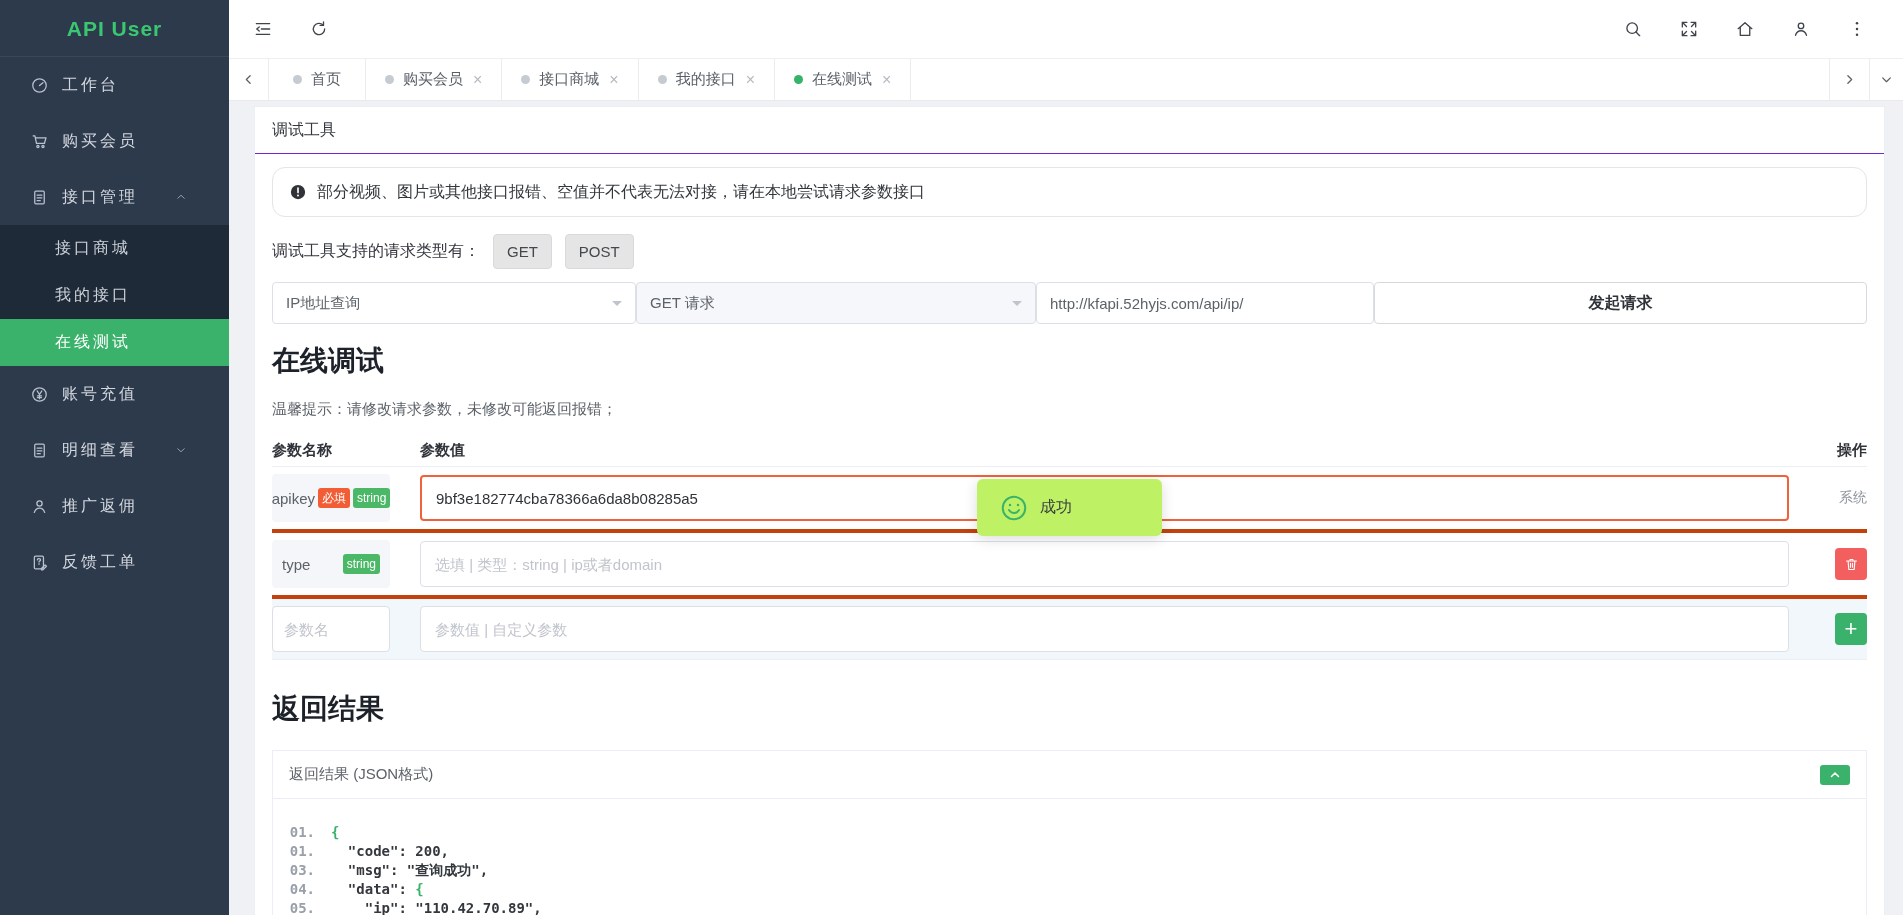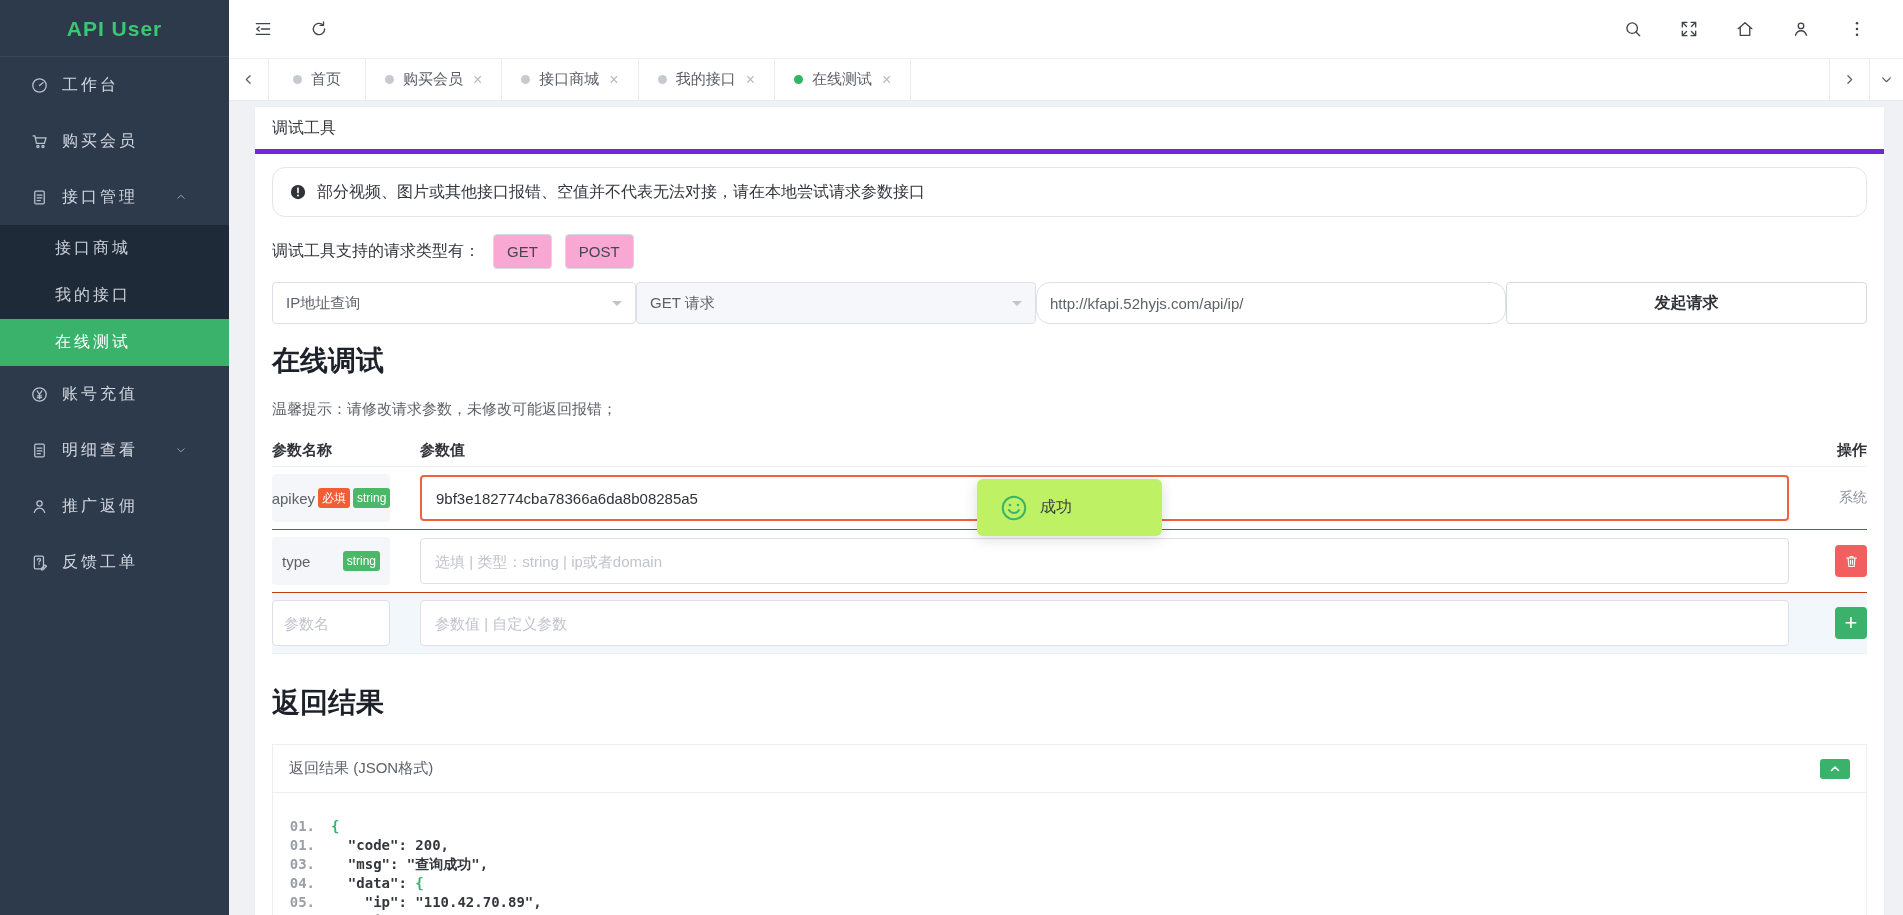--- a/index.html
+++ b/index.html
@@ -40,49 +40,49 @@
          border-right:1px solid #eaedf0; font-size:15px; color:#595e66; min-width:97px; cursor:pointer; white-space:nowrap; }
   .dot { width:9px; height:9px; border-radius:50%; background:#c6cad1; flex:none; }
   .dot.green { background:#35b368; }
   .tab-close { color:#b4bac2; font-size:16px; margin-left:1px; cursor:pointer; }
   .tab-spacer { flex:1; }
 
   
   .content { position:absolute; left:229px; top:101px; right:0; bottom:0; background:#eff1f4; overflow:hidden; }
   .card { margin:5px 18px 0 25px; background:#fff; border:1px solid #ebeef5; min-height:860px; }
   .card-header { height:47px; display:flex; align-items:center; padding:0 17px;
-                 border-bottom:5px solid #6d28d9; font-size:16px; color:#33373d; }
+                 border-bottom:1px solid #6d28d9; font-size:16px; color:#33373d; }
   .alert { margin:13px 17px 0; height:50px; border:1px solid #e2e5e9; border-radius:13px;
            display:flex; align-items:center; gap:10px; padding:0 16px; font-size:16px; color:#33373d; }
   .alert svg { width:18px; height:18px; flex:none; }
   .req-type { margin:17px 17px 0; display:flex; align-items:center; gap:13px; font-size:16px; color:#33373d; }
   .btn-method { padding:8px 13px; border:1px solid #d6dade; border-radius:4px; font-size:15px;
-                color:#44484e; background:#f9a8d4; cursor:pointer; }
+                color:#44484e; background:#e5e5e5; cursor:pointer; }
   .req-row { margin:13px 17px 0; display:flex; gap:0; height:42px; }
   .select { border:1px solid #dcdfe6; border-radius:4px; display:flex; align-items:center;
             justify-content:space-between; padding:0 13px; font-size:15px; color:#5d6269;
             background:#fff; cursor:pointer; }
   .select.s1 { width:364px; }
   .select.s2 { width:400px; background:#f5f7fa; }
   .caret { width:0; height:0; border:5px solid transparent; border-top-color:#c0c4cc; margin-top:6px; }
-  .url-input { width:470px; border:1px solid #dcdfe6; border-radius:14px; padding:17px 13px;
+  .url-input { width:338px; border:1px solid #dcdfe6; border-radius:4px; padding:17px 13px;
                font-size:15px; color:#5d6269; outline:none; }
   .btn-send { flex:1; border:1px solid #d6dade; border-radius:4px; background:#fff; font-size:16px;
               font-weight:bold; color:#2f3238; cursor:pointer; }
   h2.sec { margin:18px 17px 0; font-size:28px; color:#1d2129; font-weight:bold; }
   .tip { margin:20px 17px 0; font-size:15px; color:#5d6269; }
 
   
   .ptable { margin:15px 17px 0; }
   .pt-head { display:flex; align-items:center; height:33px; border-bottom:1px solid #ebeef5;
              font-size:15px; font-weight:bold; color:#303339; }
   .col-n { width:148px; flex:none; }
   .col-v { flex:1; display:flex; }
   .col-a { width:78px; flex:none; display:flex; justify-content:flex-end; align-items:center; }
-  .prow { display:flex; align-items:center; padding:7px 0; border-bottom:1px solid #c2410c; }
+  .prow { display:flex; align-items:center; padding:7px 0; border-bottom:4px solid #c2410c; }
   .prow.custom { background:#f2f7fb; border-bottom:1px solid #ebeef5; }
   .name-box { width:118px; height:48px; background:#f4f6f9; border-radius:4px; display:flex;
               align-items:center; justify-content:center; gap:3px; font-size:15px; color:#5d6269; padding:0 5px; }
   .name-box.spread { justify-content:space-between; padding:0 10px; }
   .badge { font-size:12px; color:#fff; border-radius:3px; padding:4px 4px; line-height:1; flex:none; }
   .badge-req { background:#f25d36; }
   .badge-str { background:#4bb868; }
   .val-input { width:100%; height:46px; border:1px solid #dcdfe6; border-radius:4px; padding:0 14px;
                font-size:15px; color:#303338; outline:none; background:#fff; }
   .val-input.err { border:2px solid #f0613c; }

